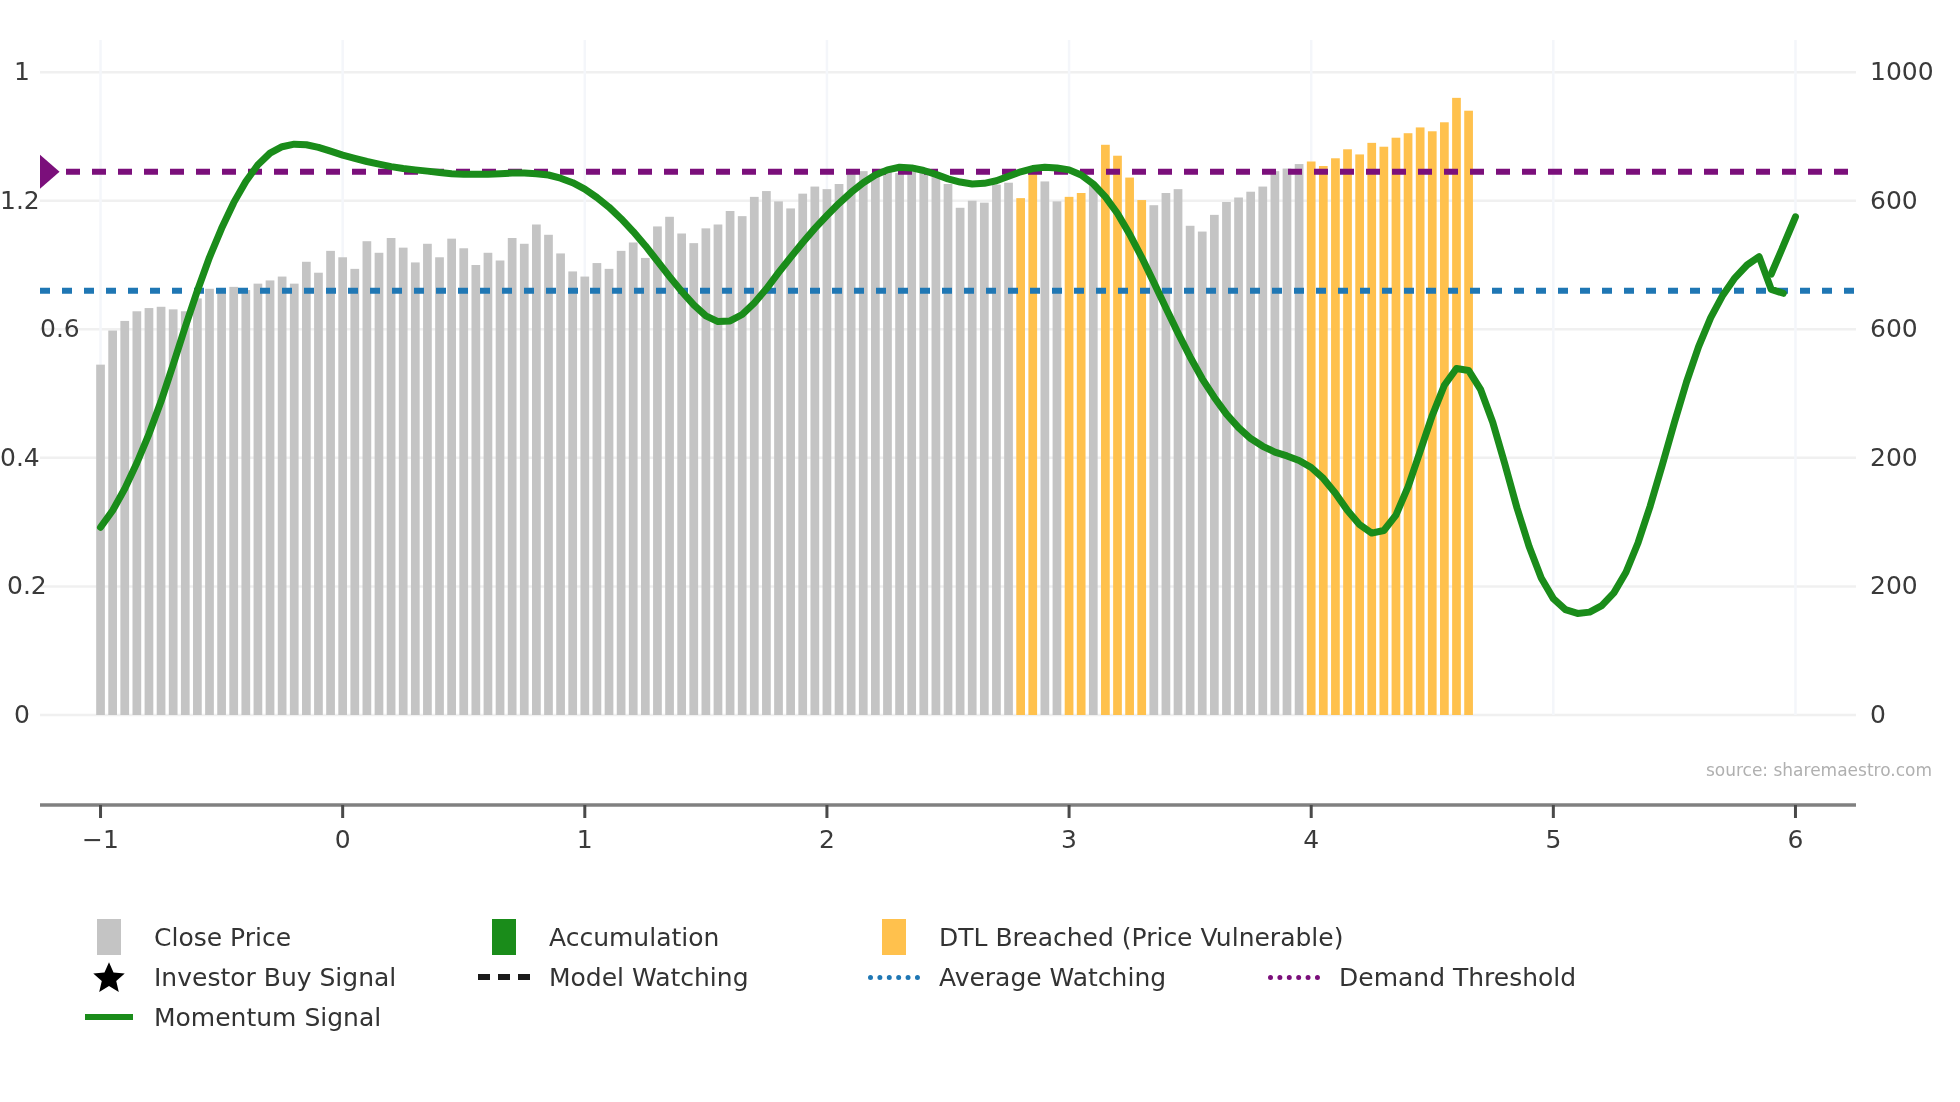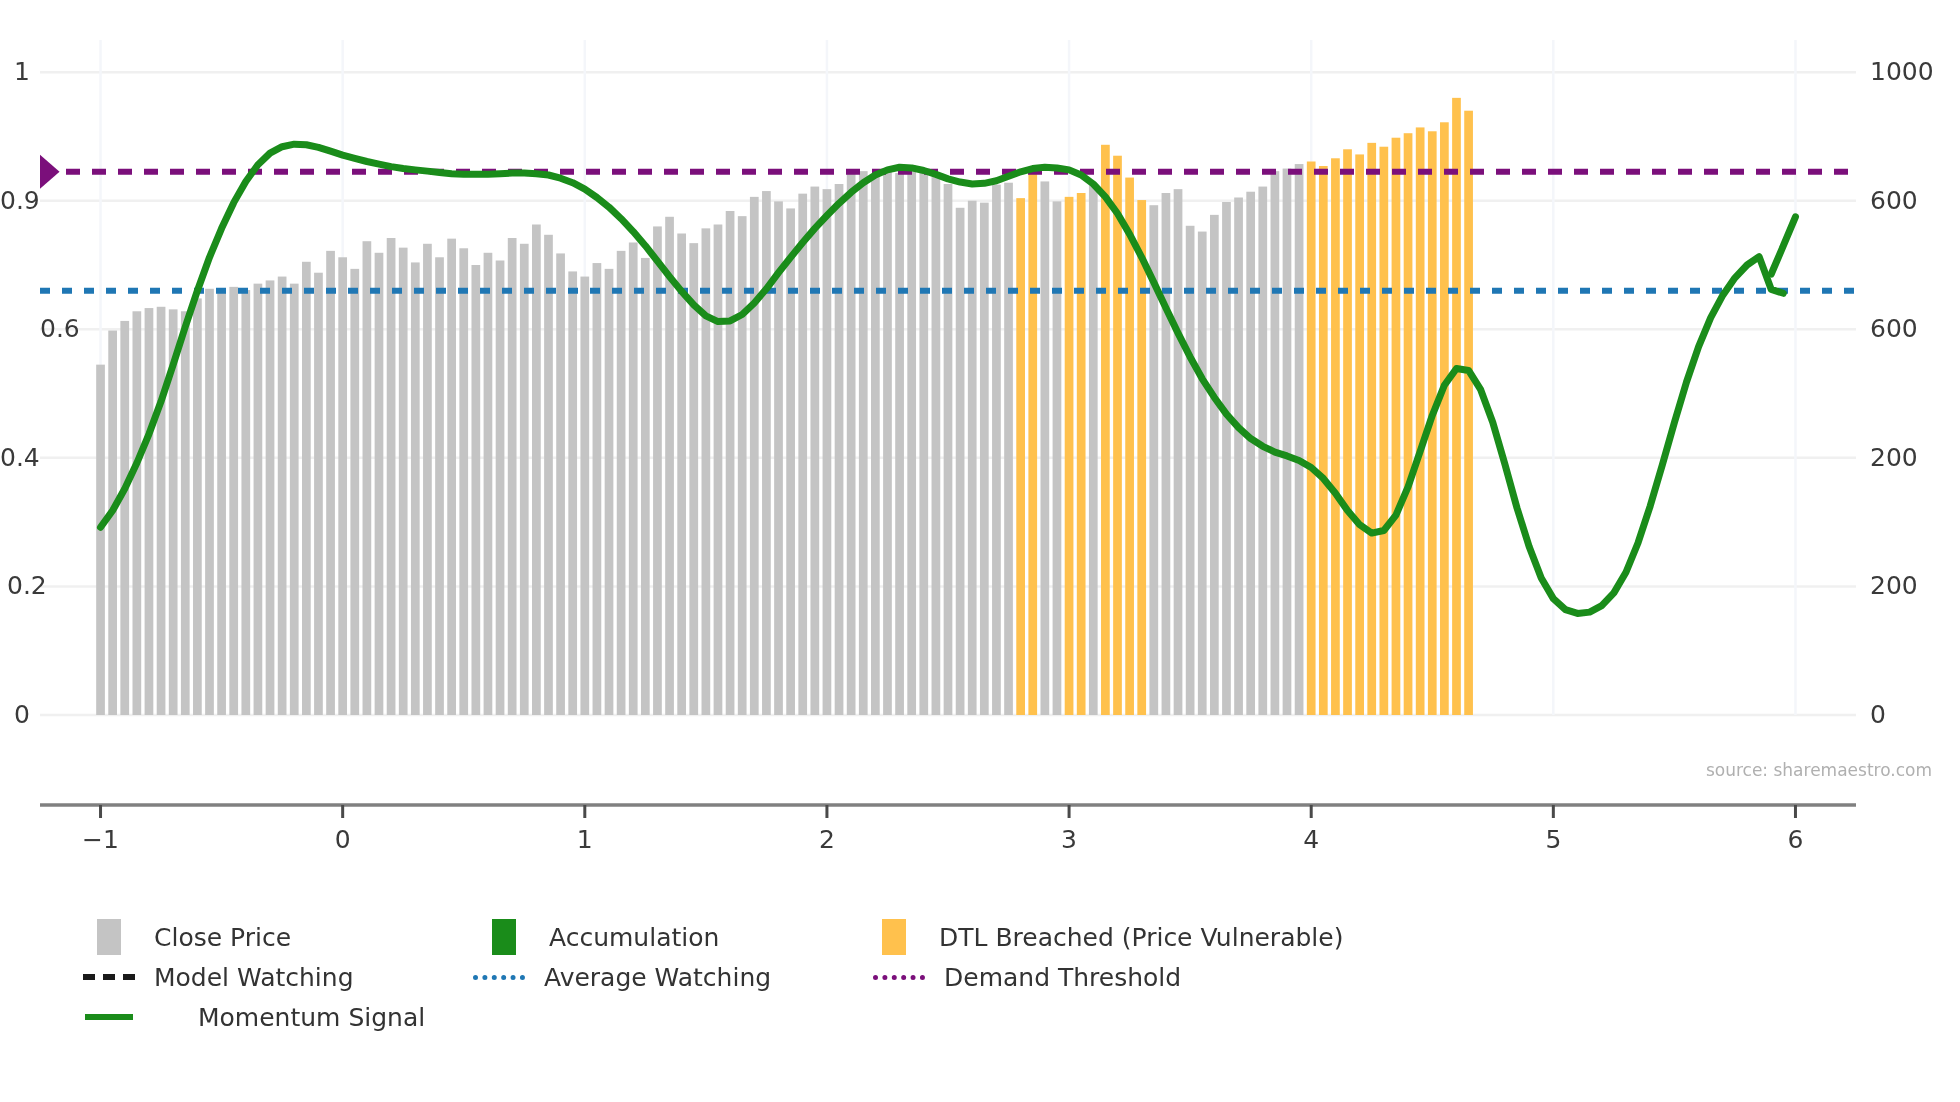--- a/index.html
+++ b/index.html
@@ -204,54 +204,62 @@
           <span class="legend-label">Accumulation</span>
         </div>
         <div class="legend-item" style="width: 400px;">
           <span class="key">
             <span class="key-patch" style="background: rgb(255, 193, 77);"></span>
           </span>
           <span class="legend-label">DTL Breached (Price Vulnerable)</span>
         </div>
       </div>
       <div class="legend-row">
+        <div class="legend-item" style="width: 395px;">
+          <span class="key">
+            <svg viewBox="0 0 24 24" width="34" height="34">
+              <path d="M12 1.6 L15.2 8.9 L23.1 9.6 L17.1 14.8 L18.9 22.5 L12 18.4 L5.1 22.5 L6.9 14.8 L0.9 9.6 L8.8 8.9 Z" fill="#000000"></path>
+            </svg>
+          </span>
+          <span class="legend-label">Investor Buy Signal</span>
+        </div>
         <div class="legend-item" style="width: 390px;">
           <span class="key">
             <span class="key-dashed" style="border-top-color: rgb(26, 26, 26);"></span>
           </span>
           <span class="legend-label">Model Watching</span>
         </div>
         <div class="legend-item" style="width: 400px;">
           <span class="key">
             <span class="key-dotted" style="border-top-color: rgb(31, 119, 180);"></span>
           </span>
           <span class="legend-label">Average Watching</span>
         </div>
         <div class="legend-item" style="width: 400px;">
           <span class="key">
             <span class="key-dotted" style="border-top-color: rgb(123, 15, 123);"></span>
           </span>
           <span class="legend-label">Demand Threshold</span>
         </div>
       </div>
       <div class="legend-row">
-        <div class="legend-item" style="width: 395px; gap: 44px;">
+        <div class="legend-item" style="width: 395px;">
           <span class="key">
             <span class="key-line" style="background: rgb(26, 140, 26);"></span>
           </span>
           <span class="legend-label">Momentum Signal</span>
         </div>
       </div>
     </div>
 
 <div class="tick-label ytick-left" style="width: 30px; left: 0px; top: 702px;">0</div>
     <div class="tick-label ytick-left" style="width: 30px; left: 7px; top: 573.429px;">0.2</div>
     <div class="tick-label ytick-left" style="width: 30px; left: 0px; top: 444.857px;">0.4</div>
     <div class="tick-label ytick-left" style="width: 30px; left: 0px; top: 316.286px; margin-left: 40px;">0.6</div>
-    <div class="tick-label ytick-left" style="width: 30px; left: 0px; top: 187.714px;">0.9</div>
+    <div class="tick-label ytick-left" style="width: 30px; left: 0px; top: 187.714px;">1.2</div>
     <div class="tick-label ytick-left" style="width: 30px; left: 0px; top: 59.1429px;">1</div>
     <div class="tick-label ytick-right" style="left: 1870px; top: 702px;">0</div>
     <div class="tick-label ytick-right" style="left: 1870px; top: 573.429px;">200</div>
     <div class="tick-label ytick-right" style="left: 1870px; top: 444.857px;">200</div>
     <div class="tick-label ytick-right" style="left: 1870px; top: 316.286px;">600</div>
     <div class="tick-label ytick-right" style="left: 1870px; top: 187.714px;">600</div>
     <div class="tick-label ytick-right" style="left: 1870px; top: 59.1429px;">1000</div>
     <div class="tick-label xtick" style="width: 80px; left: 60.5333px; top: 827px;">−1</div>
     <div class="tick-label xtick" style="width: 80px; left: 302.667px; top: 827px;">0</div>
     <div class="tick-label xtick" style="width: 80px; left: 544.8px; top: 827px;">1</div>

